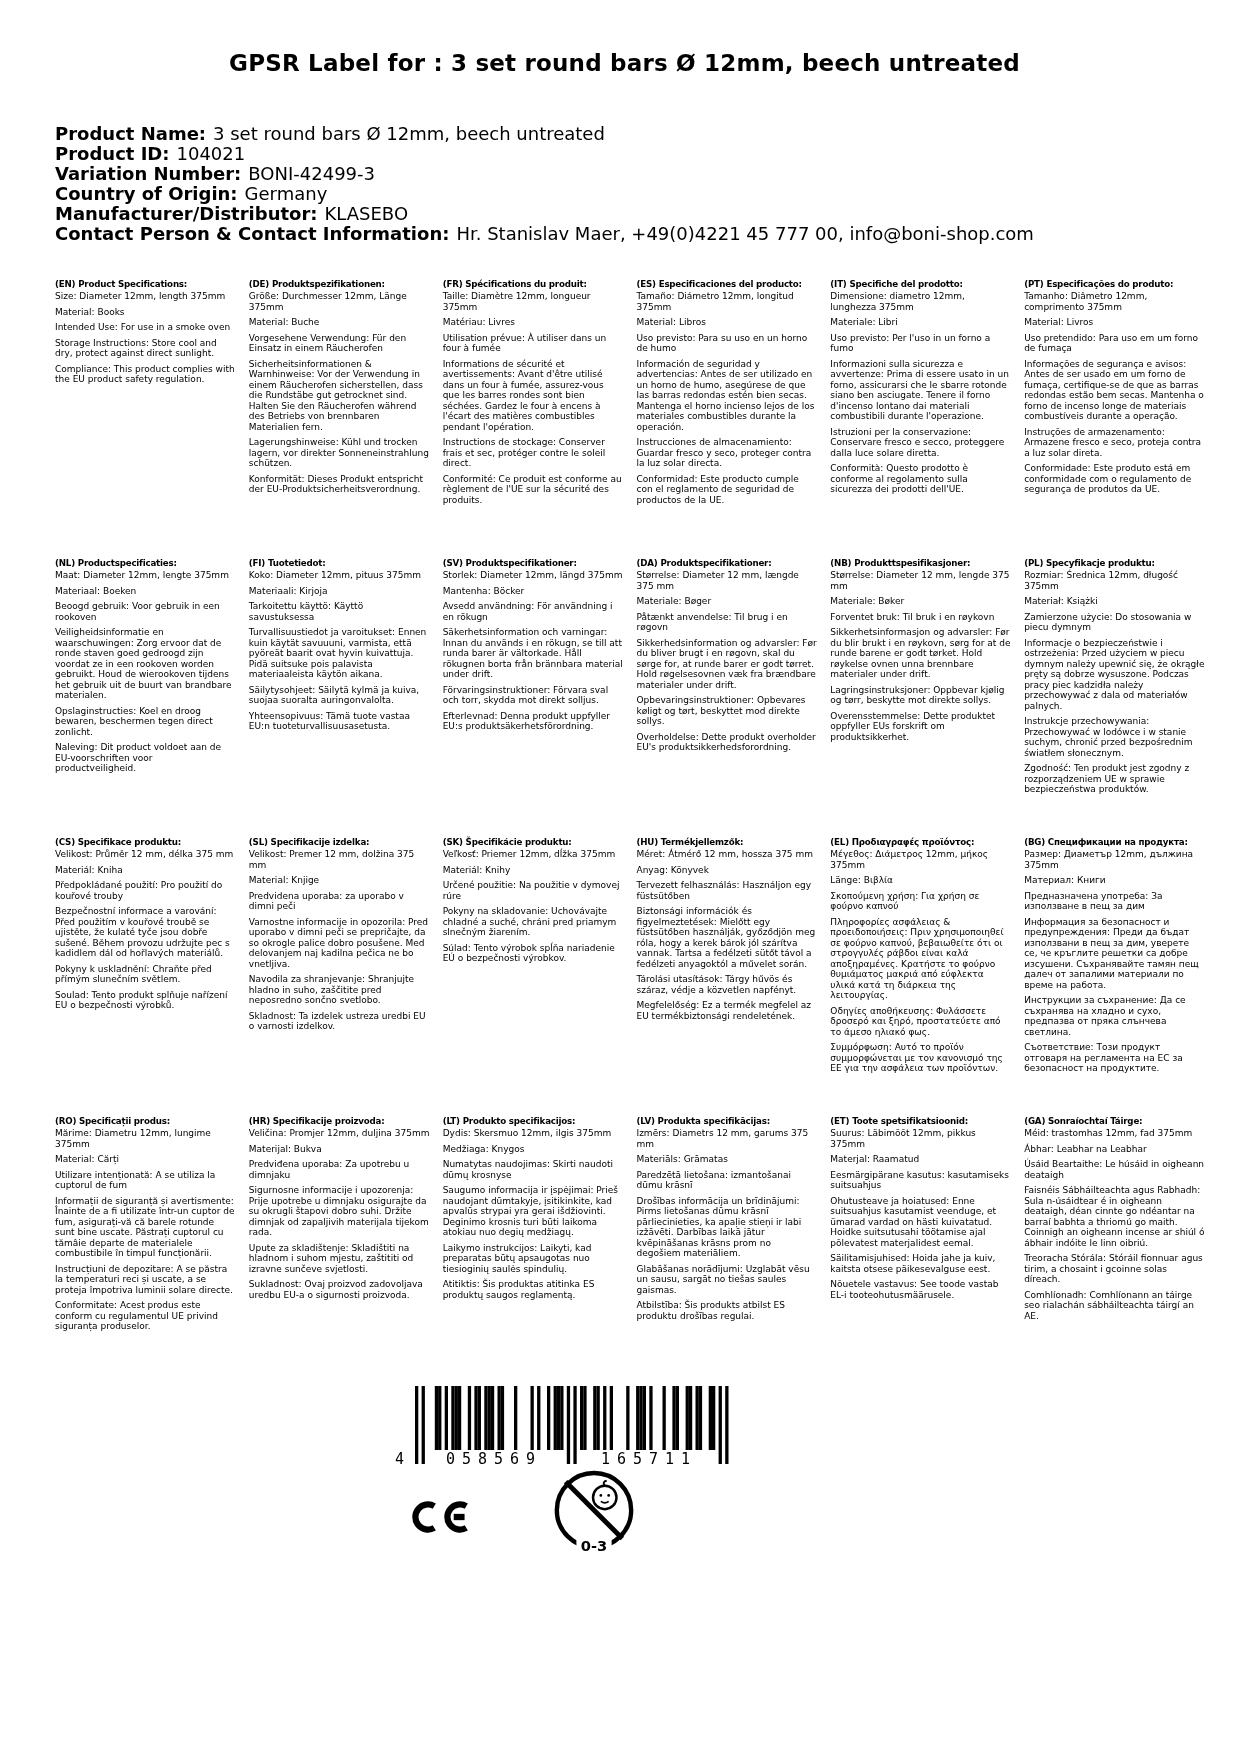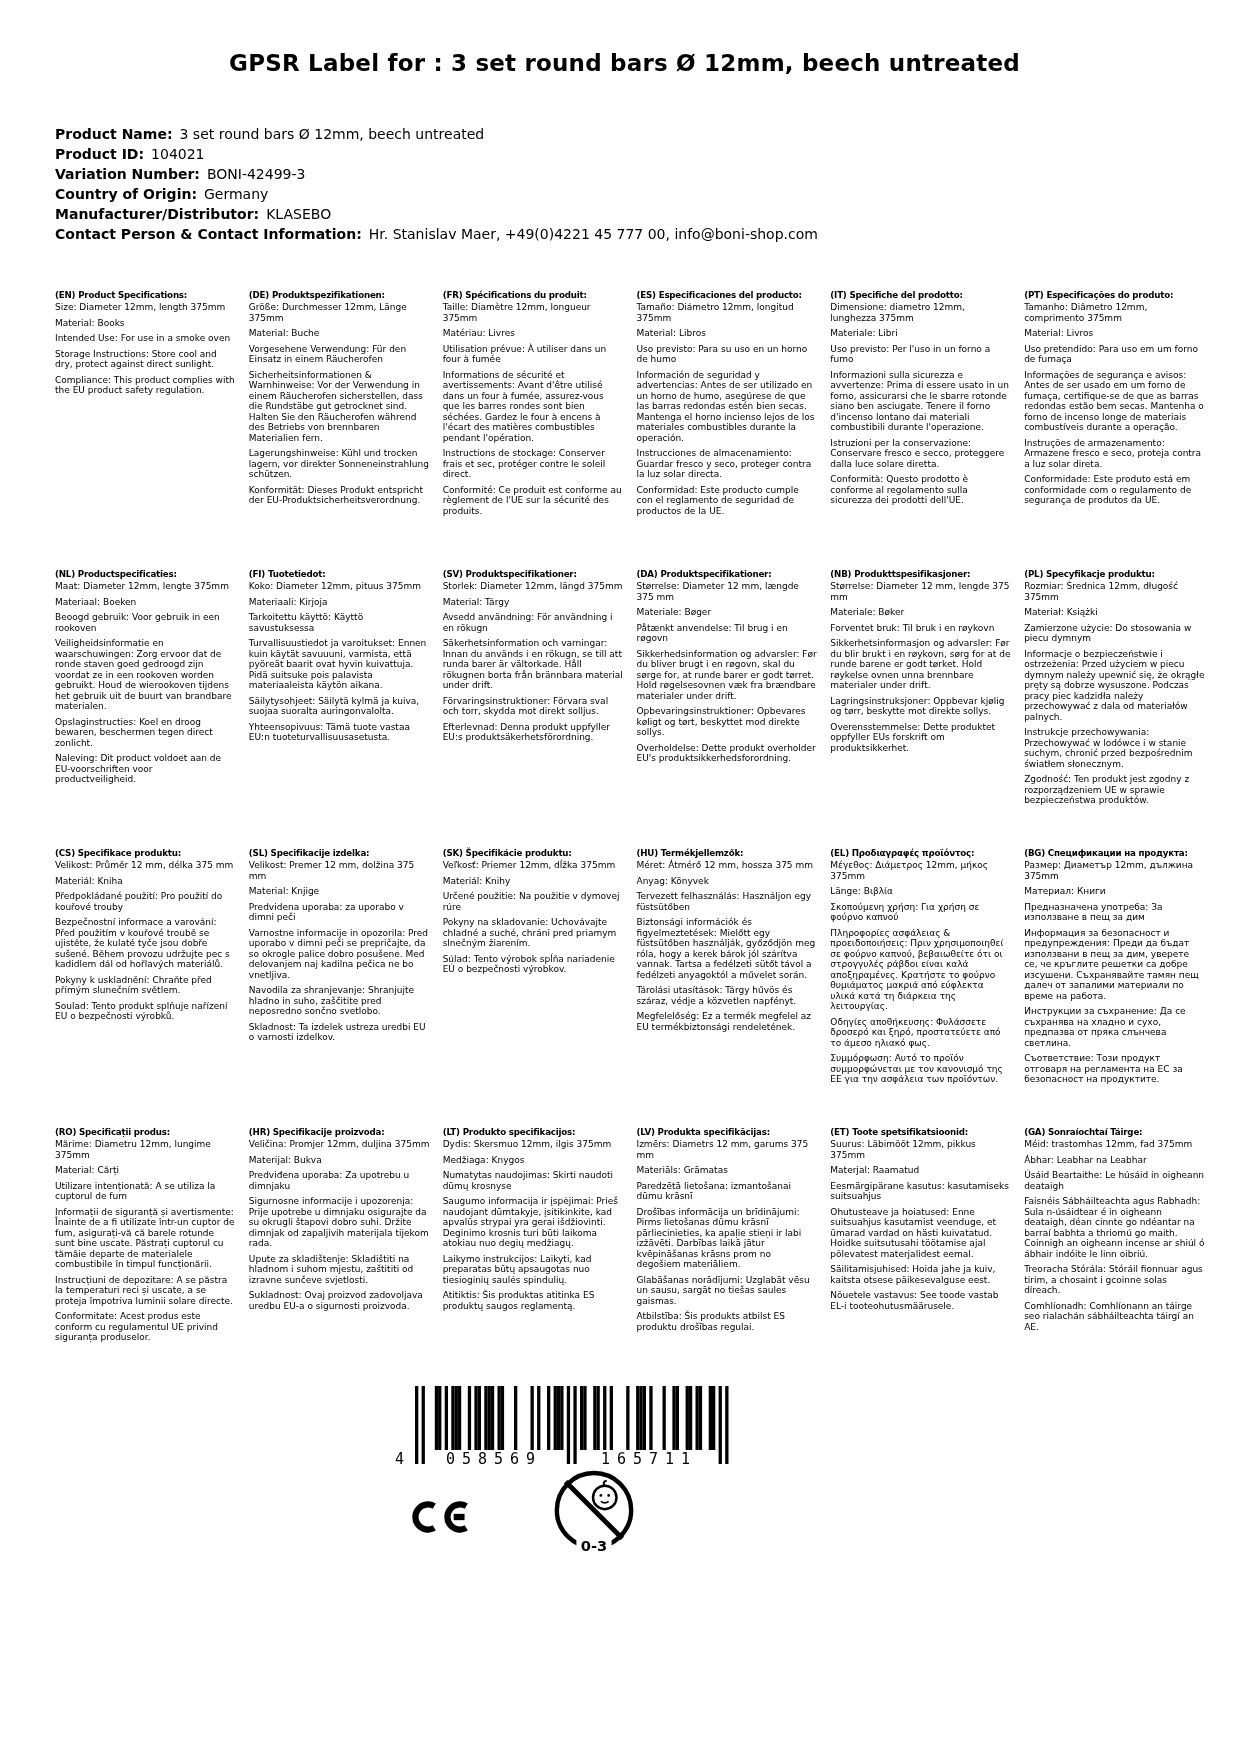--- a/index.html
+++ b/index.html
@@ -1,27 +1,27 @@
 <!DOCTYPE html>
 <html><head>
 <meta charset="utf-8">
 <style>
   html,body{margin:0;padding:0;background:#fff;}
   body{width:1241px;height:1754px;position:relative;font-family:"DejaVu Sans",sans-serif;color:#000;}
   .page{position:absolute;inset:0;background:#fff;overflow:hidden;}
   .title{position:absolute;top:46px;left:0;width:100%;text-align:center;
          font-size:23px;font-weight:bold;letter-spacing:0.2px;margin:4px;}
-  .product-info{position:absolute;top:124px;left:55px;right:40px;font-size:14px;line-height:20px;}
+  .product-info{position:absolute;top:124px;left:55px;right:40px;font-size:18px;line-height:20px;}
   .pi-line{margin:0;}
   .pi-label{font-weight:bold;}
   .pi-value{margin-left:7px;}
   .grid{position:absolute;top:278px;left:55px;width:1150px;display:grid;
         grid-template-columns:repeat(6,1fr);column-gap:13px;grid-auto-rows:279px;}
   .lang-block{font-size:9px;line-height:1.17;}
-  .lang-heading{font-weight:bold;font-size:8.7px;white-space:nowrap;letter-spacing:-0.2px;margin:12px 0 2px 0;}
+  .lang-heading{font-weight:bold;font-size:8.7px;white-space:nowrap;letter-spacing:-0.2px;margin:1px 0 2px 0;}
   .lang-block p{margin:0 0 5px 0;}
   .barcode{position:absolute;left:385px;top:1386px;width:360px;height:96px;}
   .ce-mark{position:absolute;left:408px;top:1489px;}
   .age-mark{position:absolute;left:550px;top:1466px;}
 </style>
 </head>
 <body>
 
 <div class="page">
 
@@ -116,21 +116,21 @@
     <p>Koko: Diameter 12mm, pituus 375mm</p>
         <p>Materiaali: Kirjoja</p>
         <p>Tarkoitettu käyttö: Käyttö savustuksessa</p>
         <p>Turvallisuustiedot ja varoitukset: Ennen kuin käytät savuuuni, varmista, että pyöreät baarit ovat hyvin kuivattuja. Pidä suitsuke pois palavista materiaaleista käytön aikana.</p>
         <p>Säilytysohjeet: Säilytä kylmä ja kuiva, suojaa suoralta auringonvalolta.</p>
         <p>Yhteensopivuus: Tämä tuote vastaa EU:n tuoteturvallisuusasetusta.</p>
       </div>
       <div class="lang-block">
       <div class="lang-heading">(SV) Produktspecifikationer:</div>
     <p>Storlek: Diameter 12mm, längd 375mm</p>
-        <p>Material: Tárgy</p>
+        <p>Mantenha: Böcker</p>
         <p>Avsedd användning: För användning i en rökugn</p>
         <p>Säkerhetsinformation och varningar: Innan du används i en rökugn, se till att runda barer är vältorkade. Håll rökugnen borta från brännbara material under drift.</p>
         <p>Förvaringsinstruktioner: Förvara sval och torr, skydda mot direkt solljus.</p>
         <p>Efterlevnad: Denna produkt uppfyller EU:s produktsäkerhetsförordning.</p>
       </div>
       <div class="lang-block">
       <div class="lang-heading">(DA) Produktspecifikationer:</div>
     <p>Størrelse: Diameter 12 mm, længde 375 mm</p>
         <p>Materiale: Bøger</p>
         <p>Påtænkt anvendelse: Til brug i en røgovn</p>

